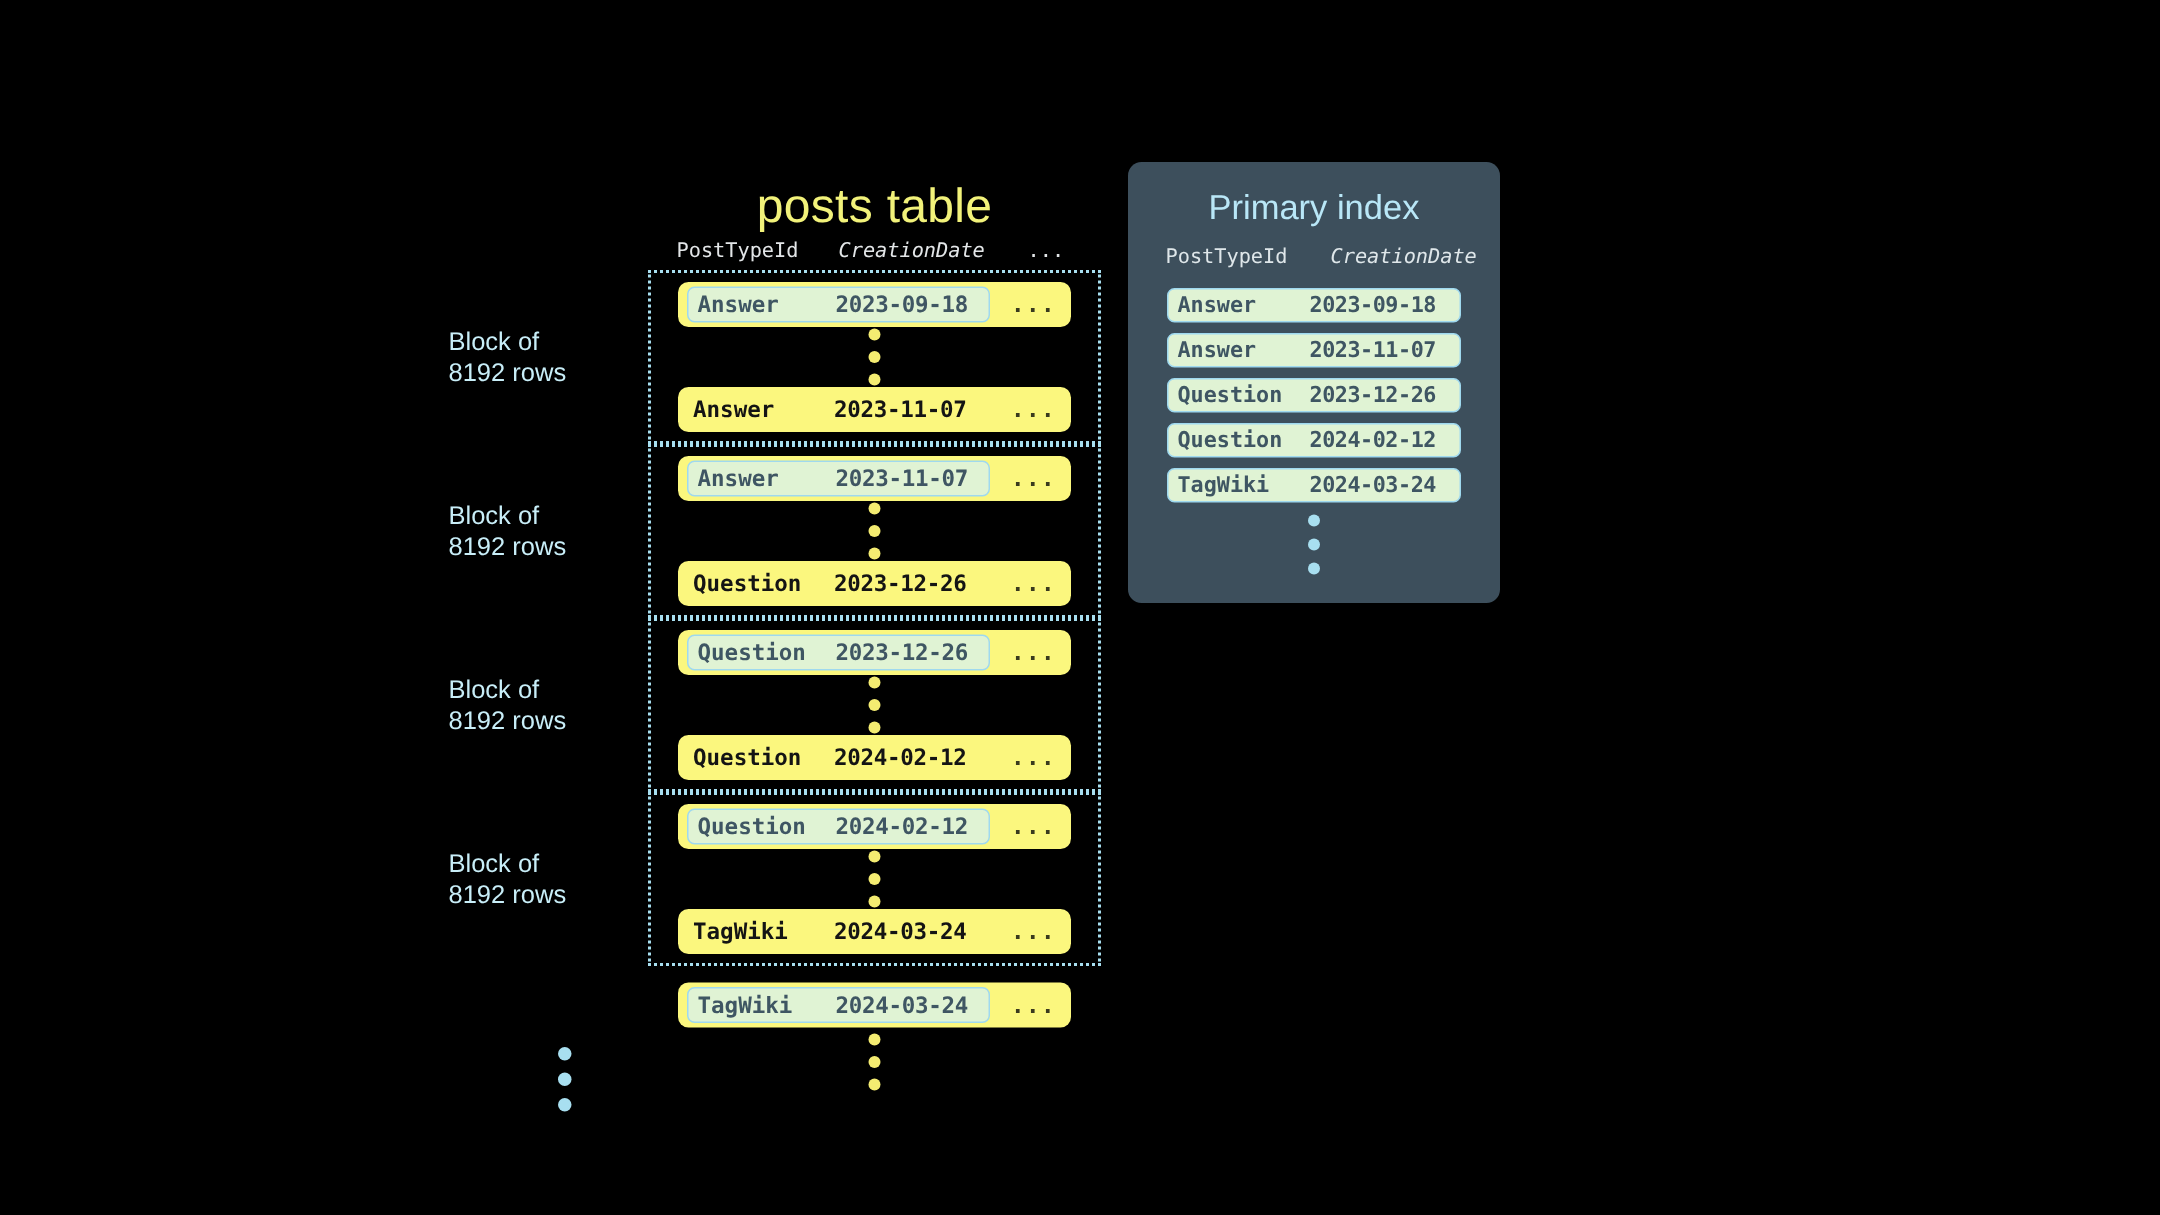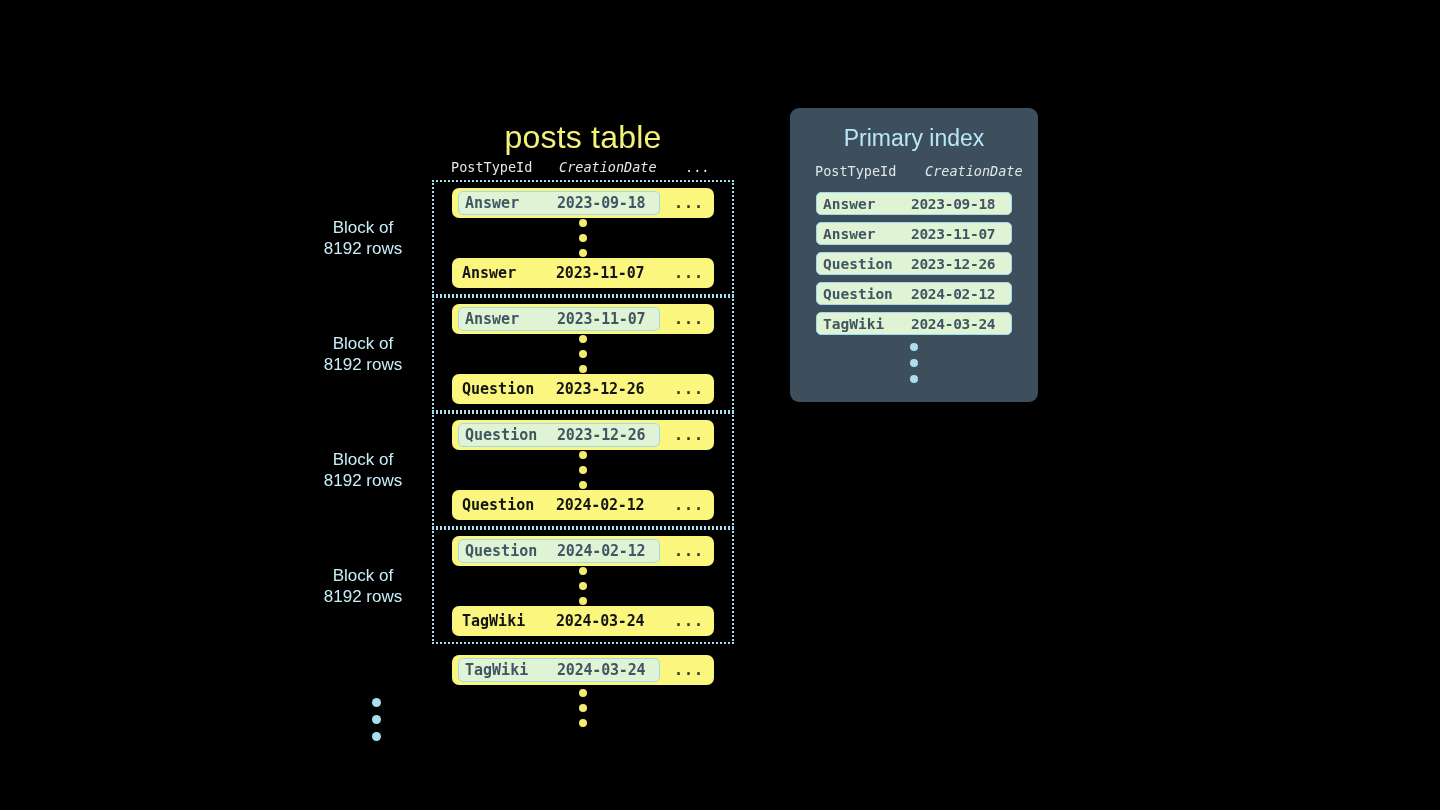--- a/index.html
+++ b/index.html
@@ -61,21 +61,20 @@
     margin-bottom: 0px;
   }
 
   .block-label {
     position: absolute;
     right: 100%;
     top: 50%;
     transform: translateY(-50%);
     margin-right: 7px;
     width: 128px;
-    text-align: center;
     color: #c8eef8;
     font-size: 17px;
     line-height: 21px;
     white-space: nowrap;
   }
 
   
   .row {
     position: relative;
     margin: 0 auto;
@@ -150,21 +149,21 @@
     display: block;
     width: 9px;
     height: 9px;
     border-radius: 50%;
     background: #a8dff0;
   }
 
   
   #primary-index {
     position: absolute;
-    left: 790px;
+    left: 752px;
     top: 108px;
     width: 248px;
     background: #3d4f5c;
     border-radius: 9px;
     padding: 12px 0 18px 0;
     box-sizing: border-box;
   }
 
   #primary-index-title {
     font-size: 23px;

